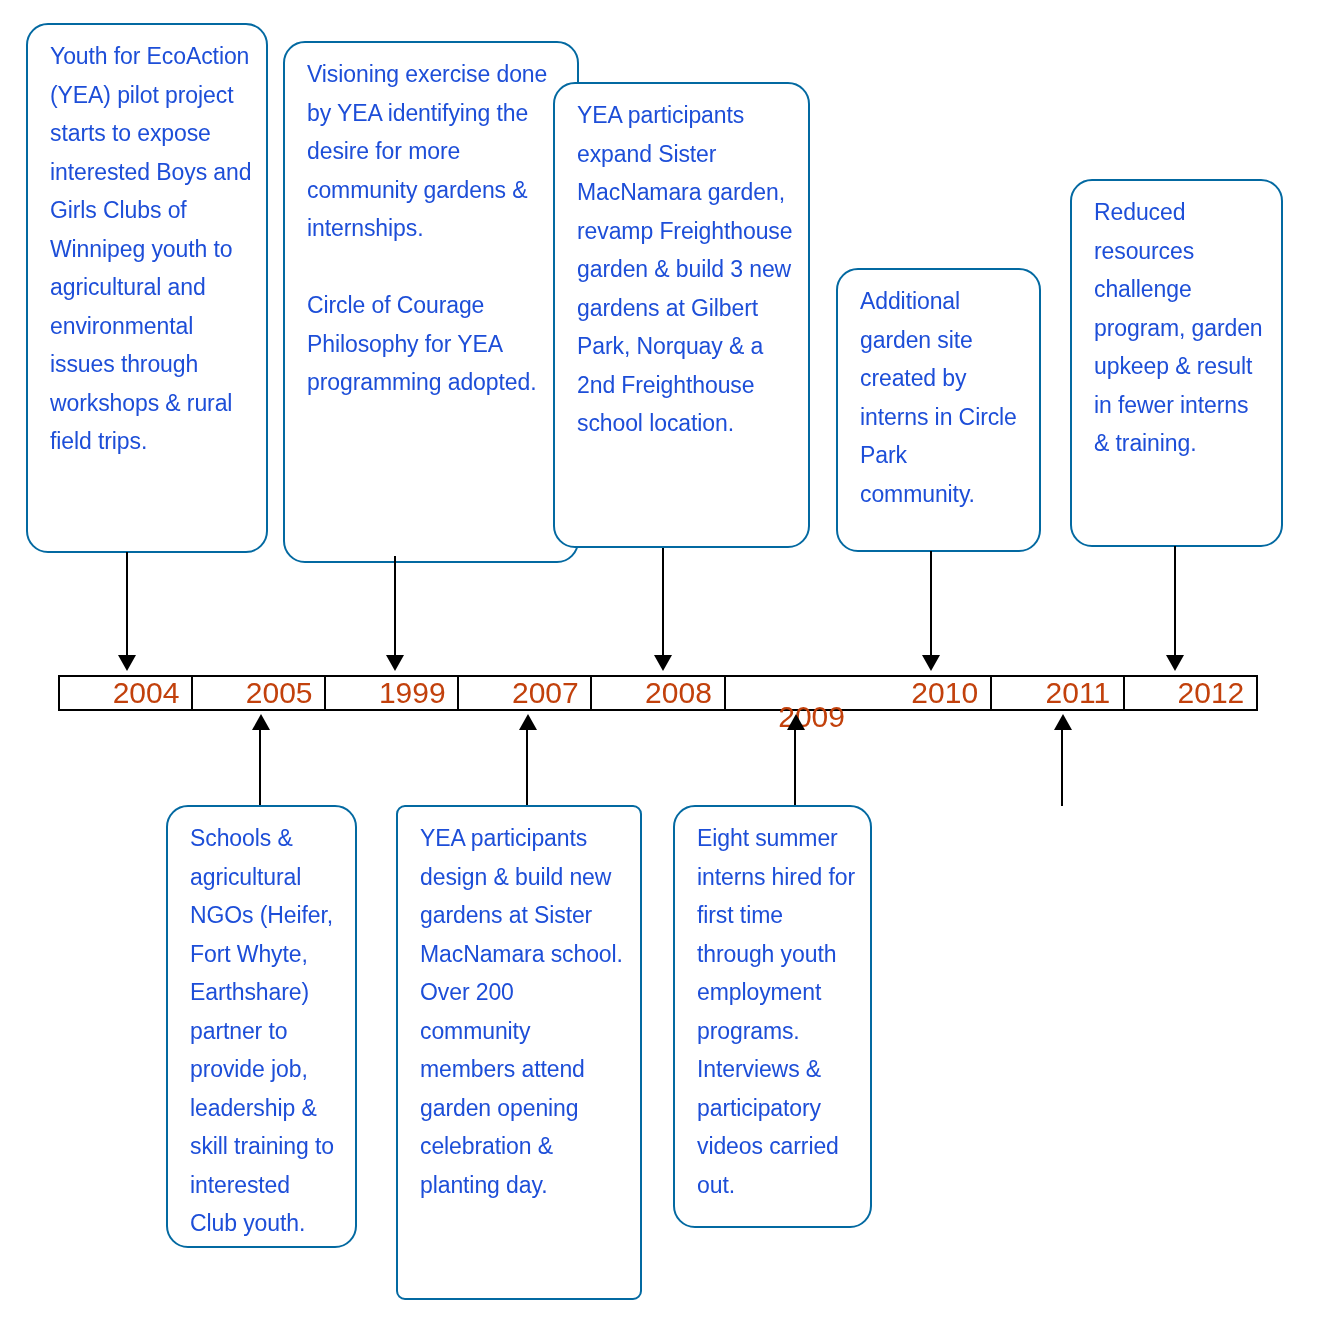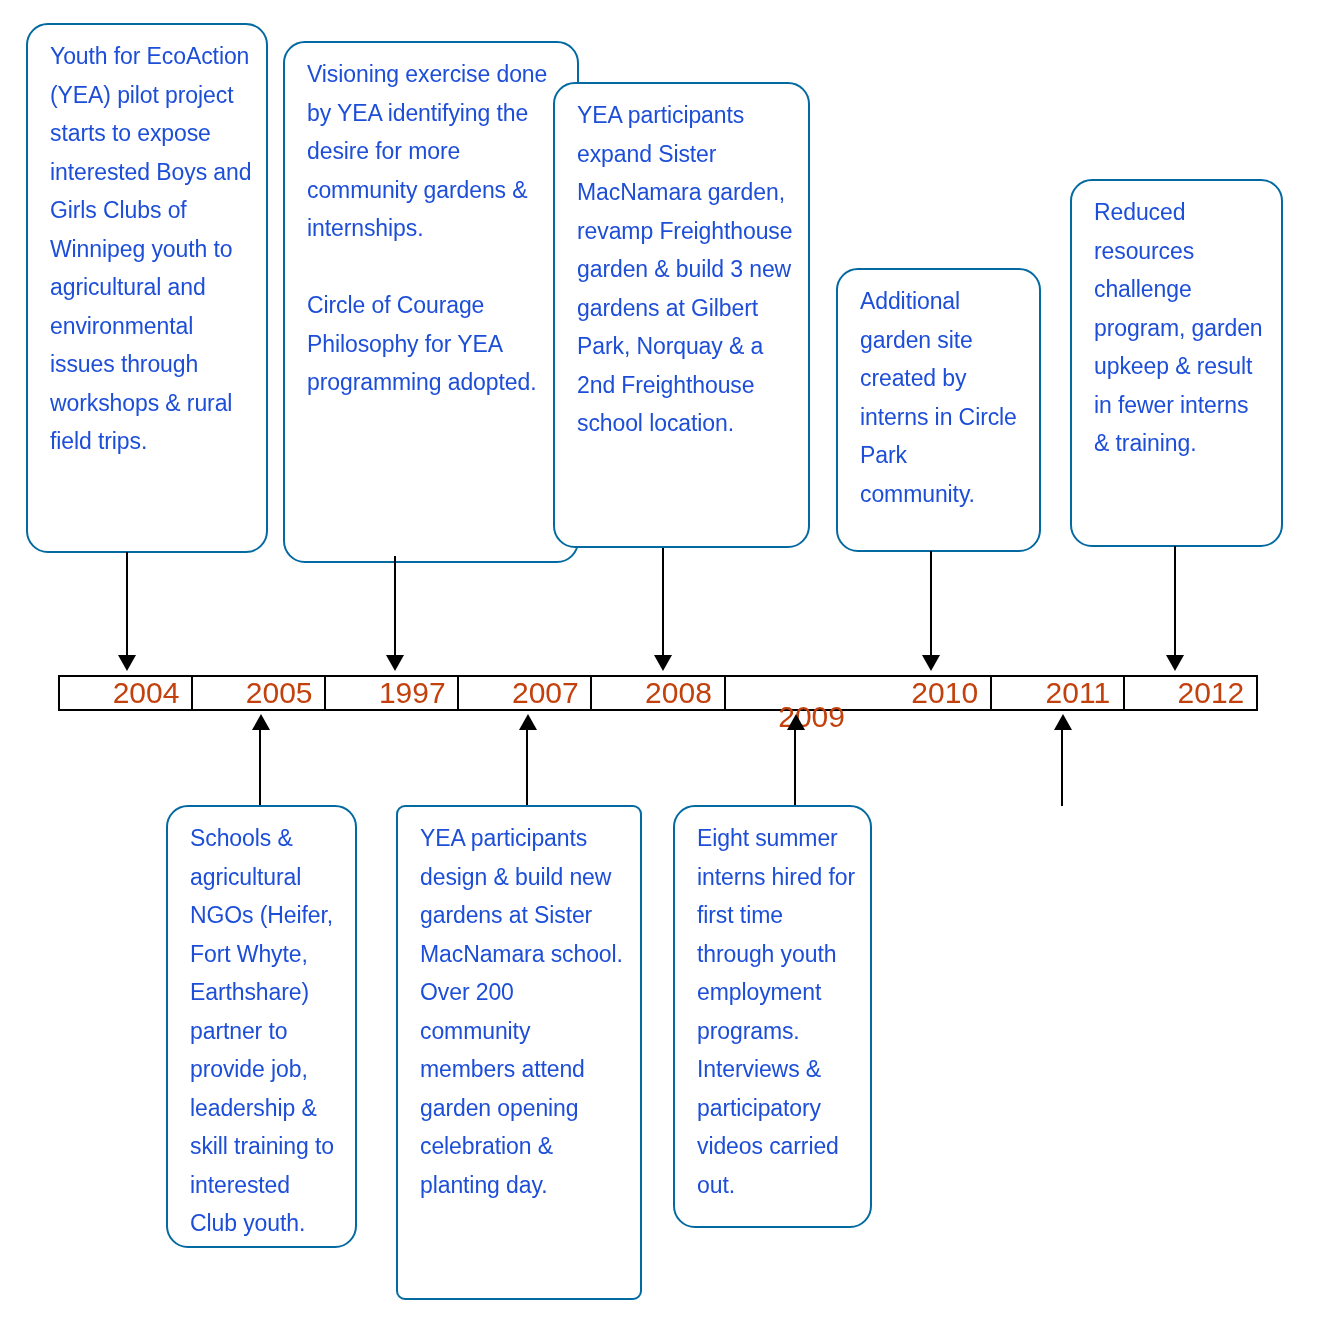--- a/index.html
+++ b/index.html
@@ -90,21 +90,21 @@
 
   <div class="connector" style="left:930px; top:551px; height:106px;"></div>
   <div class="arrowhead down" style="left:922px; top:655px;"></div>
 
   <div class="connector" style="left:1174px; top:546px; height:111px;"></div>
   <div class="arrowhead down" style="left:1166px; top:655px;"></div>
 
   <div class="tl-bar" id="timeline-bar" style="left:58px; top:675px; width:1200px; height:36px;">
       <div class="tl-cell" style="flex: 1 1 0px;">2004</div>
       <div class="tl-cell" style="flex: 1 1 0px;">2005</div>
-      <div class="tl-cell" style="flex: 1 1 0px;">1997</div>
+      <div class="tl-cell" style="flex: 1 1 0px;">1999</div>
       <div class="tl-cell" style="flex: 1 1 0px;">2007</div>
       <div class="tl-cell" style="flex: 1 1 0px;">2008</div>
       <div class="tl-cell" style="flex: 1 1 0px; margin-top: 40px;">2009</div>
       <div class="tl-cell" style="flex: 1 1 0px;">2010</div>
       <div class="tl-cell" style="flex: 1 1 0px;">2011</div>
       <div class="tl-cell" style="flex: 1 1 0px;">2012</div>
     </div>
 
   <div class="arrowhead up" style="left:252px; top:714px;"></div>
   <div class="connector" style="left:259px; top:730px; height:76px;"></div>

